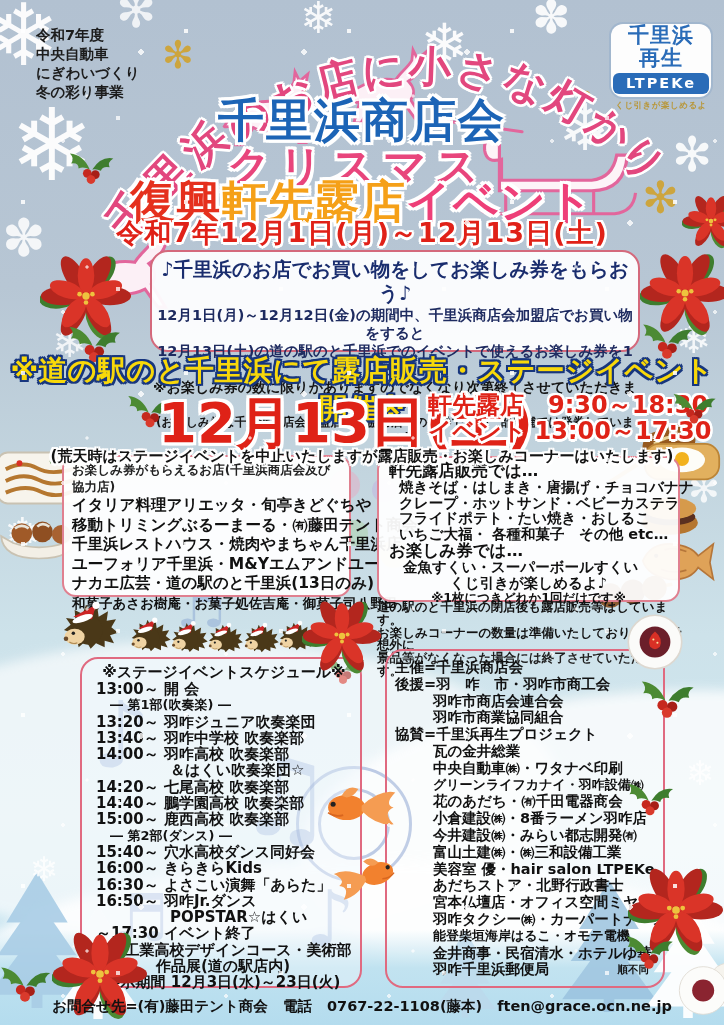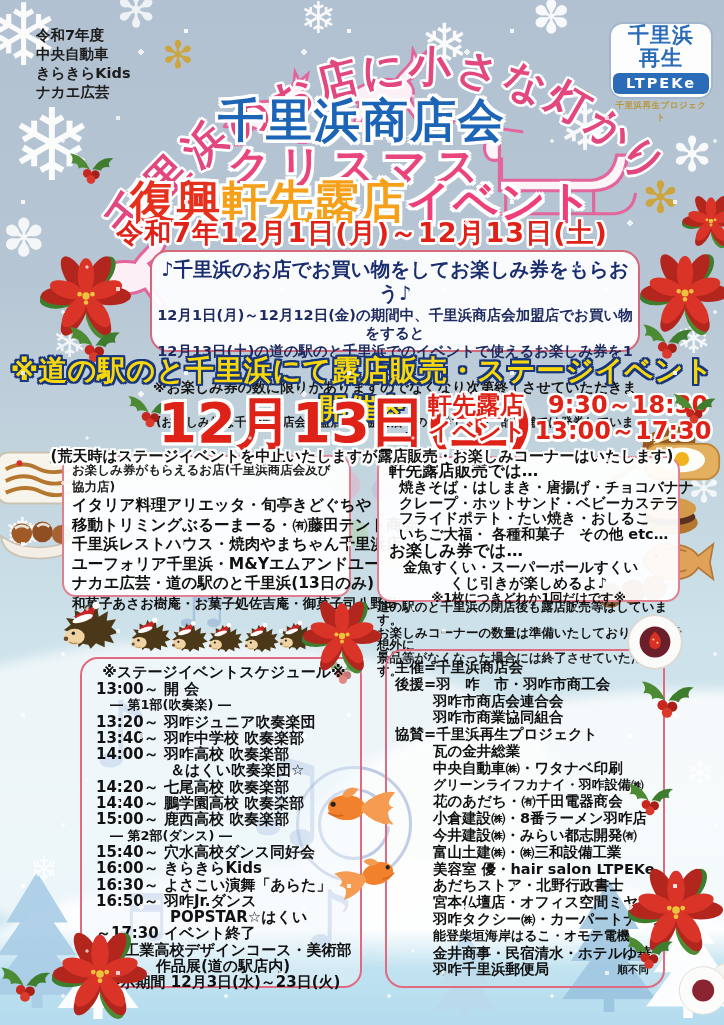--- a/index.html
+++ b/index.html
@@ -257,31 +257,31 @@
   <span class="musicnote abs" style="left:92px;top:690px;font-size:92px;">♪</span>
   <span class="musicnote abs" style="left:236px;top:742px;font-size:110px;">♫</span>
   <span class="musicnote abs" style="left:305px;top:880px;font-size:78px;">♪</span>
   <span class="musicnote abs" style="left:110px;top:886px;font-size:66px;">♬</span>
   <div class="ring" style="left:296px;top:766px;width:110px;height:110px;"></div>
   <div class="ring" style="left:318px;top:788px;width:66px;height:66px;"></div>
 
   <div id="program" class="abs">
     <div>令和7年度</div>
     <div>中央自動車</div>
-    <div>きらきらKids</div>
-    <div>ナカエ広芸</div>
+    <div>にぎわいづくり</div>
+    <div>冬の彩り事業</div>
   </div>
 
   <div id="logo" class="abs">
     <div class="lbox">
       <div class="ltxt">千里浜</div>
       <div class="ltxt">再生</div>
       <div class="lproj">LTPEKe</div>
     </div>
-    <div class="lcap">千里浜再生プロジェクト</div>
+    <div class="lcap">くじ引きが楽しめるよ</div>
   </div>
 
   <svg class="deco" style="left:58px;top:222px;" width="128" height="96" viewBox="0 0 100 74">
       <use href="#sym-deer"></use>
     </svg>
   <svg class="deco" style="left:208px;top:66px;" width="116" height="86" viewBox="0 0 100 74">
       <use href="#sym-deer"></use>
     </svg>
   <svg class="deco" style="left:326px;top:44px;" width="116" height="86" viewBox="0 0 100 74">
       <use href="#sym-deer"></use>
@@ -509,15 +509,21 @@
   <svg class="decohi" style="left:52px;top:926px;" width="96" height="96" viewBox="0 0 100 100">
       <use href="#sym-poinsettia"></use>
     </svg>
   <svg class="decohi" style="left:-10px;top:958px;" width="70" height="54" viewBox="0 0 100 70">
       <use href="#sym-holly"></use>
     </svg>
   <svg class="deco" style="left:314px;top:648px;" width="58" height="44" viewBox="0 0 100 70">
       <use href="#sym-holly"></use>
     </svg>
 
+  <div id="contact" class="abs">
+    <span>お問合せ先=(有)藤田テント商会</span>
+    <span>電話</span>
+    <span>0767-22-1108(藤本)</span>
+    <span>ften@grace.ocn.ne.jp</span>
+  </div>
 
   <div id="snowdots" class="abs"></div>
 </div>
 
 </body></html>

